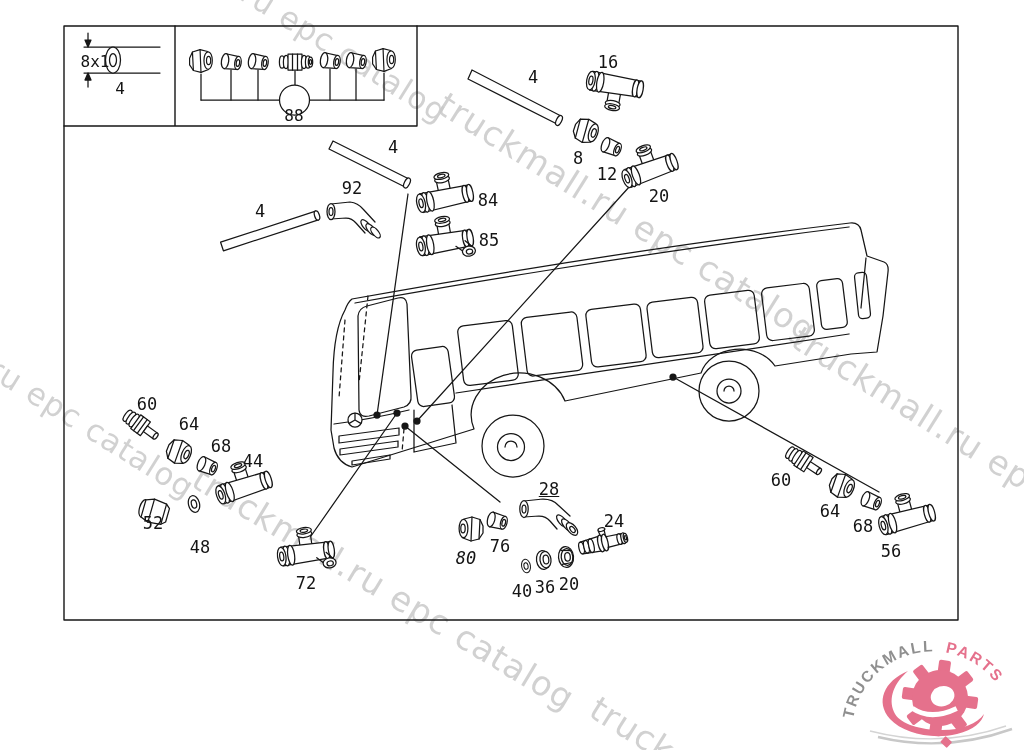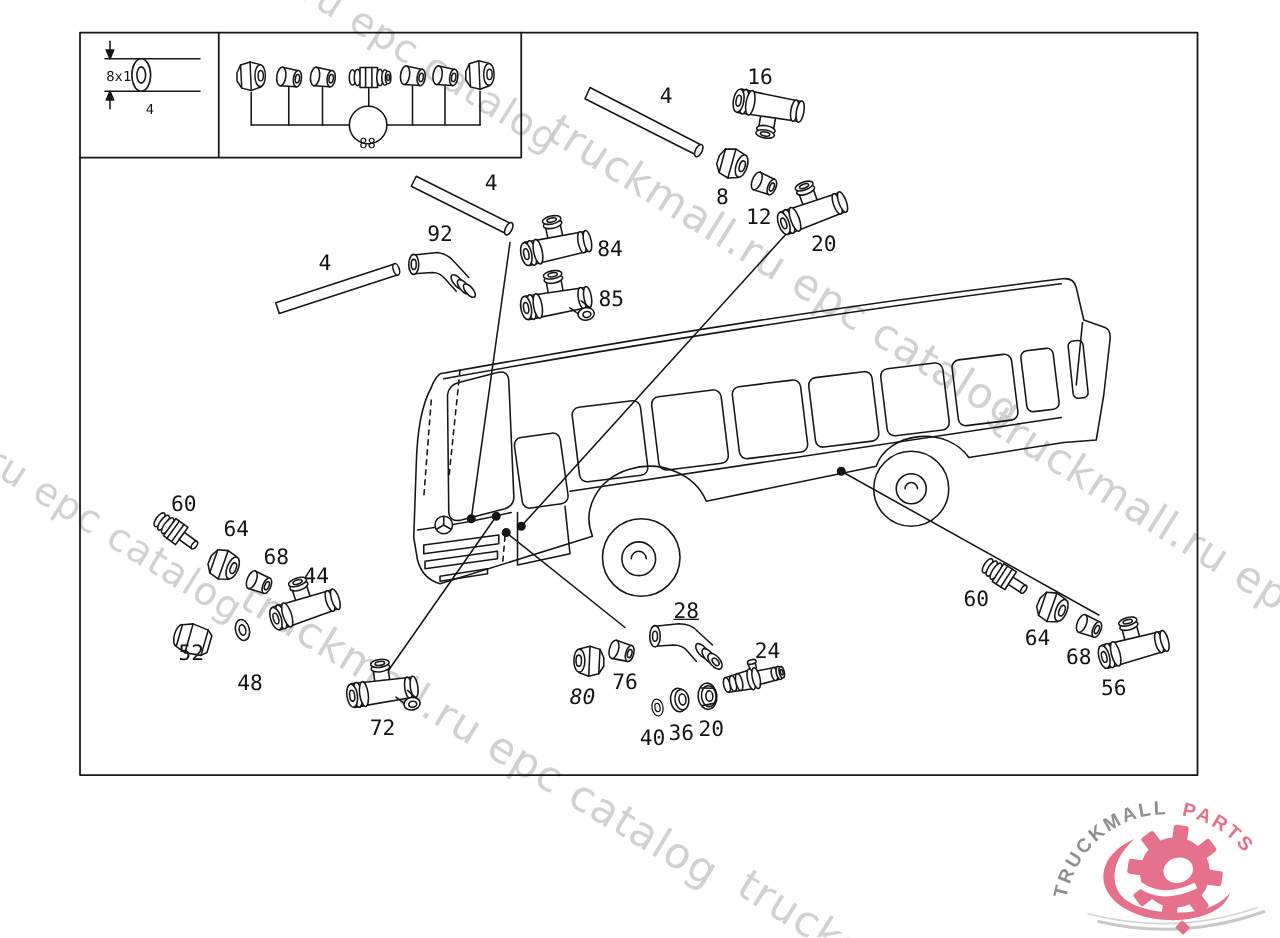--- a/index.html
+++ b/index.html
@@ -3,21 +3,21 @@
 <meta charset="utf-8">
 <style>
   html,body{margin:0;padding:0;background:#fff;}
   .stage{position:relative;width:1024px;height:750px;background:#fff;overflow:hidden;
          font-family:"DejaVu Sans Mono","Liberation Mono",monospace;}
   .wm{position:absolute;white-space:nowrap;color:#c9c9c9;opacity:.85;z-index:0;
       font-family:"DejaVu Sans","Liberation Sans",sans-serif;letter-spacing:1px;
       transform-origin:0 0;pointer-events:none;}
   svg.art{position:absolute;left:0;top:0;z-index:1;}
   .callout{position:absolute;transform:translate(-50%,-50%);font-size:17px;color:#141414;z-index:2;}
-  .callout.small{font-size:11px;}
+  .callout.small{font-size:16px;}
 </style>
 </head>
 <body>
 
 <div class="stage">
 
   <div class="wm" style="left:113px;top:-114px;font-size:31px;transform:rotate(32deg);">truckmall.ru epc catalog</div>
   <div class="wm" style="left:452px;top:84px;font-size:34px;transform:rotate(32deg);">truckmall.ru epc catalog</div>
   <div class="wm" style="left:-140px;top:262px;font-size:31px;transform:rotate(32deg);">truckmall.ru epc catalog</div>
   <div class="wm" style="left:206px;top:458px;font-size:34px;transform:rotate(31deg);">truckmall.ru epc catalog</div>

